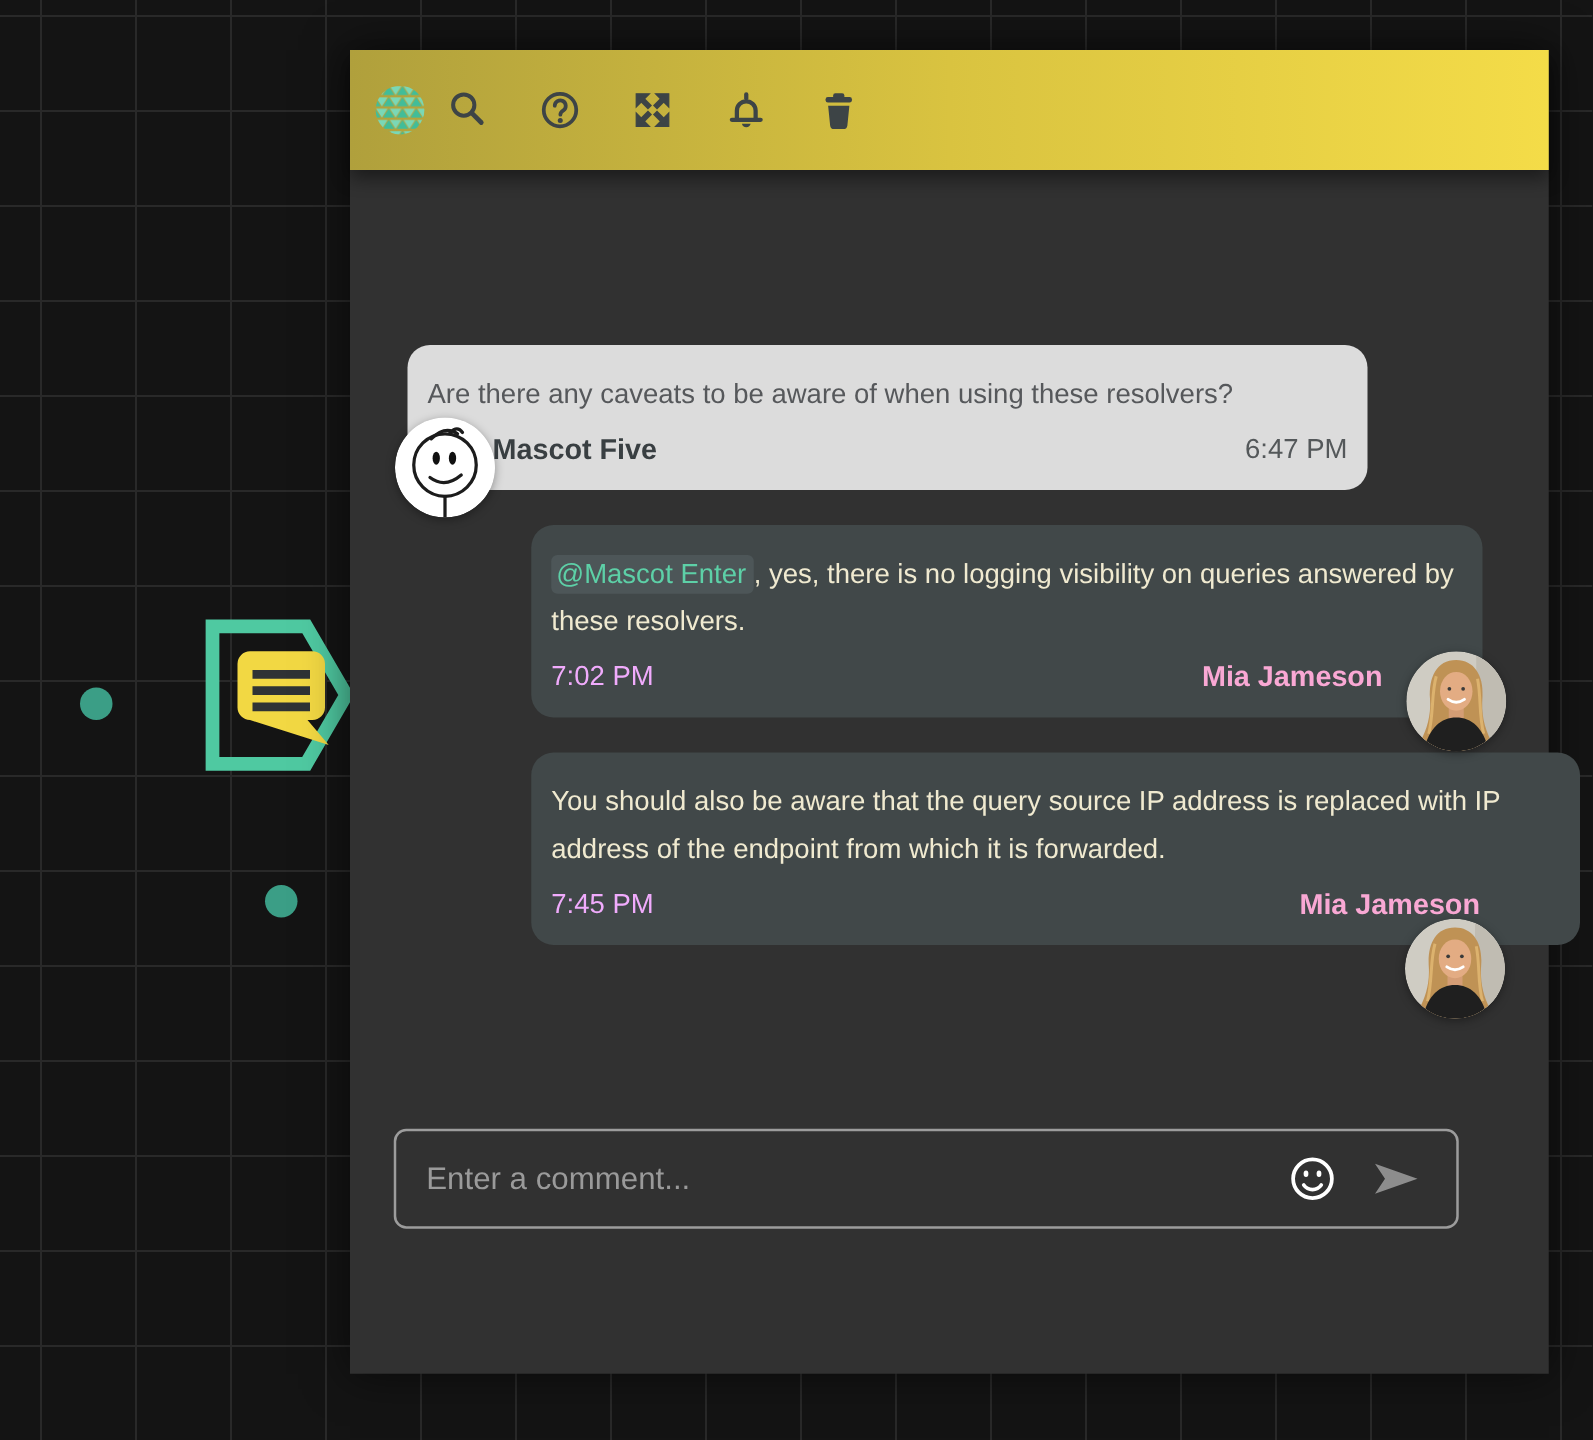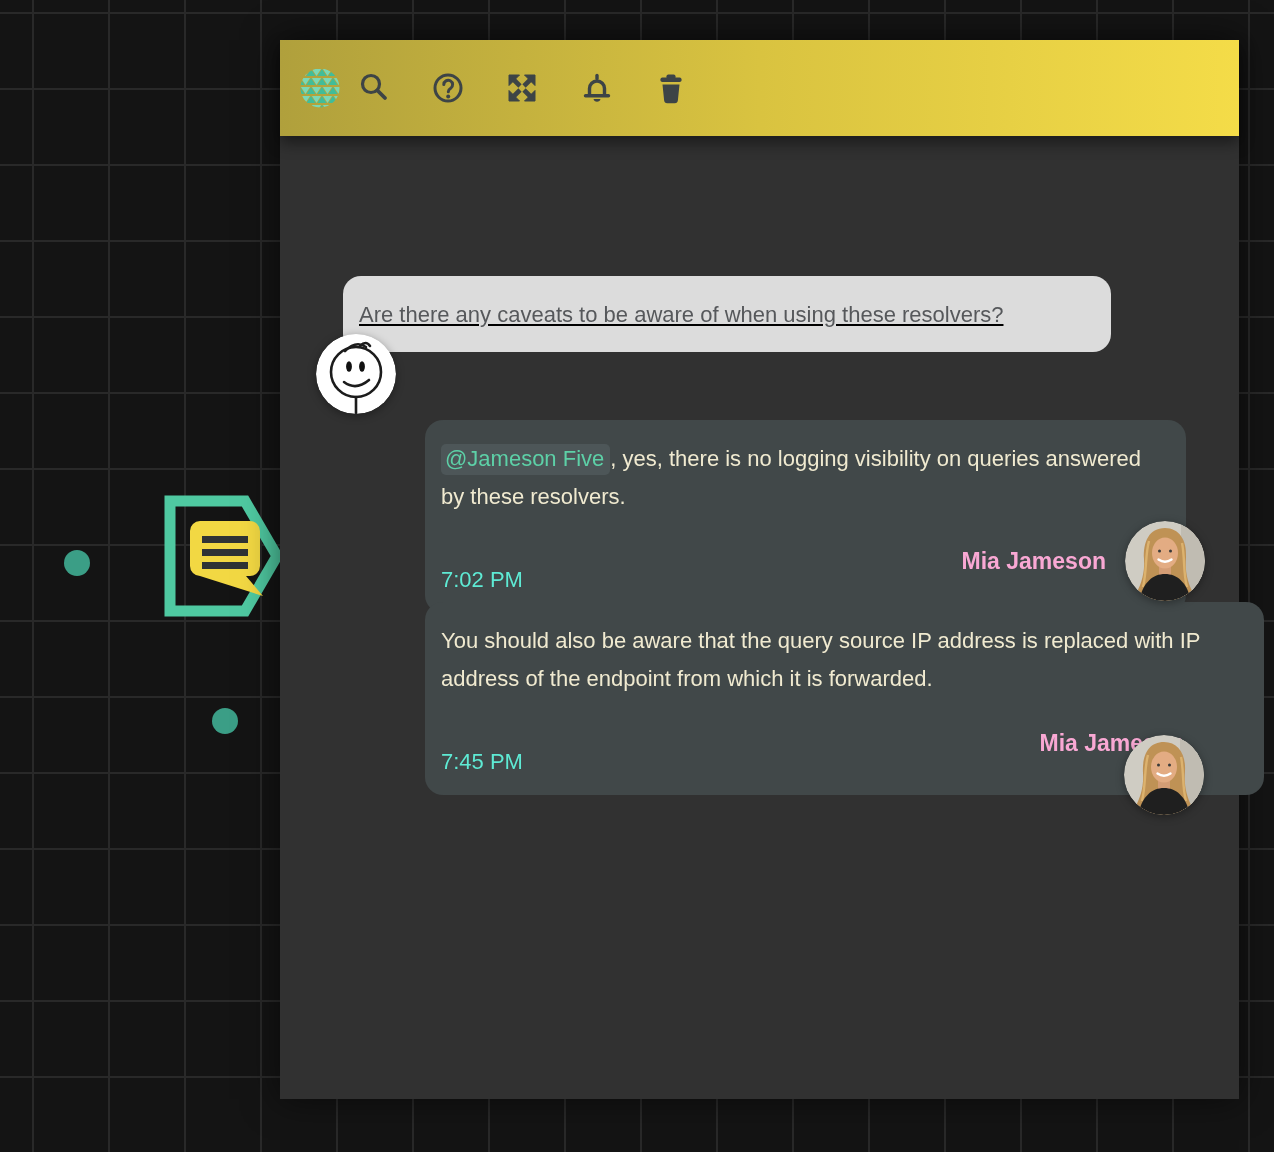--- a/index.html
+++ b/index.html
@@ -60,23 +60,23 @@
   .mention{
     color:#5dd0a7; background:#4d5658; border-radius:5px; padding:2px 6px 4px 4px;
   }
 
   .meta{ display:flex; align-items:center; margin-top:10px; line-height:30px; }
   .author{ font-weight:700; font-size:23px; }
   .bubble-light .author{ color:#393f42; }
   .bubble-dark  .author{ color:#f9a8d4; }
   .time{ font-size:22px; }
   .bubble-light .time{ color:#54585a; margin-left:auto; }
-  .bubble-dark  .time{ color:#5eead4;margin-top:39px; }
-
-  .bubble-1{ left:63px; top:140px; width:768px;text-decoration:underline; }
+  .bubble-dark  .time{ color:#f0abfc; }
+
+  .bubble-1{ left:46px; top:140px; width:768px; }
   .bubble-1 .author{ margin-left:52px; }
   .bubble-2{ left:145px; top:284px; width:761px; }
   .bubble-3{ left:145px; top:466px; width:839px; }
   .bubble-dark .meta{ padding-right:64px; }
   .bubble-dark .author{ margin-left:auto; }
 
   .avatar{
     position:absolute; width:80px; height:80px; border-radius:50%;
     overflow:hidden; z-index:4; box-shadow:0 2px 8px rgba(0,0,0,.35);
   }
@@ -179,38 +179,42 @@
             <path d="M10.5,14.5 h17 l-1.6,15.8 a3.2,3.2 0 0 1 -3.2,2.9 h-7.4 a3.2,3.2 0 0 1 -3.2,-2.9 Z"></path>
           </svg>
         </button>
       </div>
     </div>
 
     <div class="messages">
 
       <div class="bubble bubble-light bubble-1">
         <div class="msg-text">Are there any caveats to be aware of when using these resolvers?</div>
+        <div class="meta">
+          <span class="author">Mascot Five</span>
+          <span class="time">6:47 PM</span>
+        </div>
       </div>
       <div class="avatar avatar-1">
         <svg viewBox="0 0 80 80" aria-hidden="true">
           <circle cx="40" cy="40" r="40" fill="#ffffff"></circle>
           <g stroke="#1c1c1c" stroke-width="2.6" fill="none" stroke-linecap="round">
             <circle cx="40" cy="38" r="25"></circle>
             <path d="M28,48 Q40,57 53,46"></path>
             <path d="M29,17 Q40,6 50,13"></path>
             <path d="M44,12 Q50,6 54,12"></path>
             <line x1="40" y1="63" x2="40" y2="80"></line>
           </g>
           <ellipse cx="33" cy="32.5" rx="2.9" ry="5.2" fill="#111111"></ellipse>
           <ellipse cx="46" cy="32.5" rx="2.9" ry="5.2" fill="#111111"></ellipse>
         </svg>
       </div>
 
       <div class="bubble bubble-dark bubble-2">
-        <div class="msg-text"><span class="mention">@Jameson Five</span><span>, yes, there is no logging visibility on queries answered by these resolvers.</span></div>
+        <div class="msg-text"><span class="mention">@Mascot Enter</span><span>, yes, there is no logging visibility on queries answered by these resolvers.</span></div>
         <div class="meta">
           <span class="time">7:02 PM</span>
           <span class="author">Mia Jameson</span>
         </div>
       </div>
       <div class="avatar avatar-2">
         <svg viewBox="0 0 80 80" aria-hidden="true">
           <defs>
               <clipPath id="avc1">
                 <circle cx="40" cy="40" r="40"></circle>
@@ -257,15 +261,31 @@
             <circle cx="34.5" cy="30" r="1.5" fill="#3a3a3a"></circle>
             <circle cx="45.5" cy="30" r="1.5" fill="#3a3a3a"></circle>
             <path d="M33.5,38.5 Q40,43 46.5,38.5" stroke="#ffffff" stroke-width="2.4" fill="none" stroke-linecap="round"></path>
             <path d="M14,80 C18,61 28,53 40,53 C52,53 62,61 66,80 Z" fill="#1f1f1f"></path>
           </g>
         </svg>
       </div>
 
     </div>
 
+    <div class="composer">
+      <input type="text" value="" placeholder="Enter a comment..." style="">
+      <button class="cicon emoji-btn" aria-label="Insert emoji">
+        <svg viewBox="0 0 40 40" fill="none" stroke="#ffffff">
+          <circle cx="20" cy="20" r="15.5" stroke-width="3"></circle>
+          <ellipse cx="14.8" cy="16" rx="1.9" ry="2.6" fill="#ffffff" stroke="none"></ellipse>
+          <ellipse cx="25.2" cy="16" rx="1.9" ry="2.6" fill="#ffffff" stroke="none"></ellipse>
+          <path d="M13,25 a8.6,8.6 0 0 0 14,0" stroke-width="3" stroke-linecap="round"></path>
+        </svg>
+      </button>
+      <button class="cicon send-btn" aria-label="Send comment">
+        <svg viewBox="0 0 40 40">
+          <path d="M3,8 L37,20 L3,32 L11,20 Z" fill="#8d8d8d"></path>
+        </svg>
+      </button>
+    </div>
 
   </div>
 </div>
 
 </body></html>

